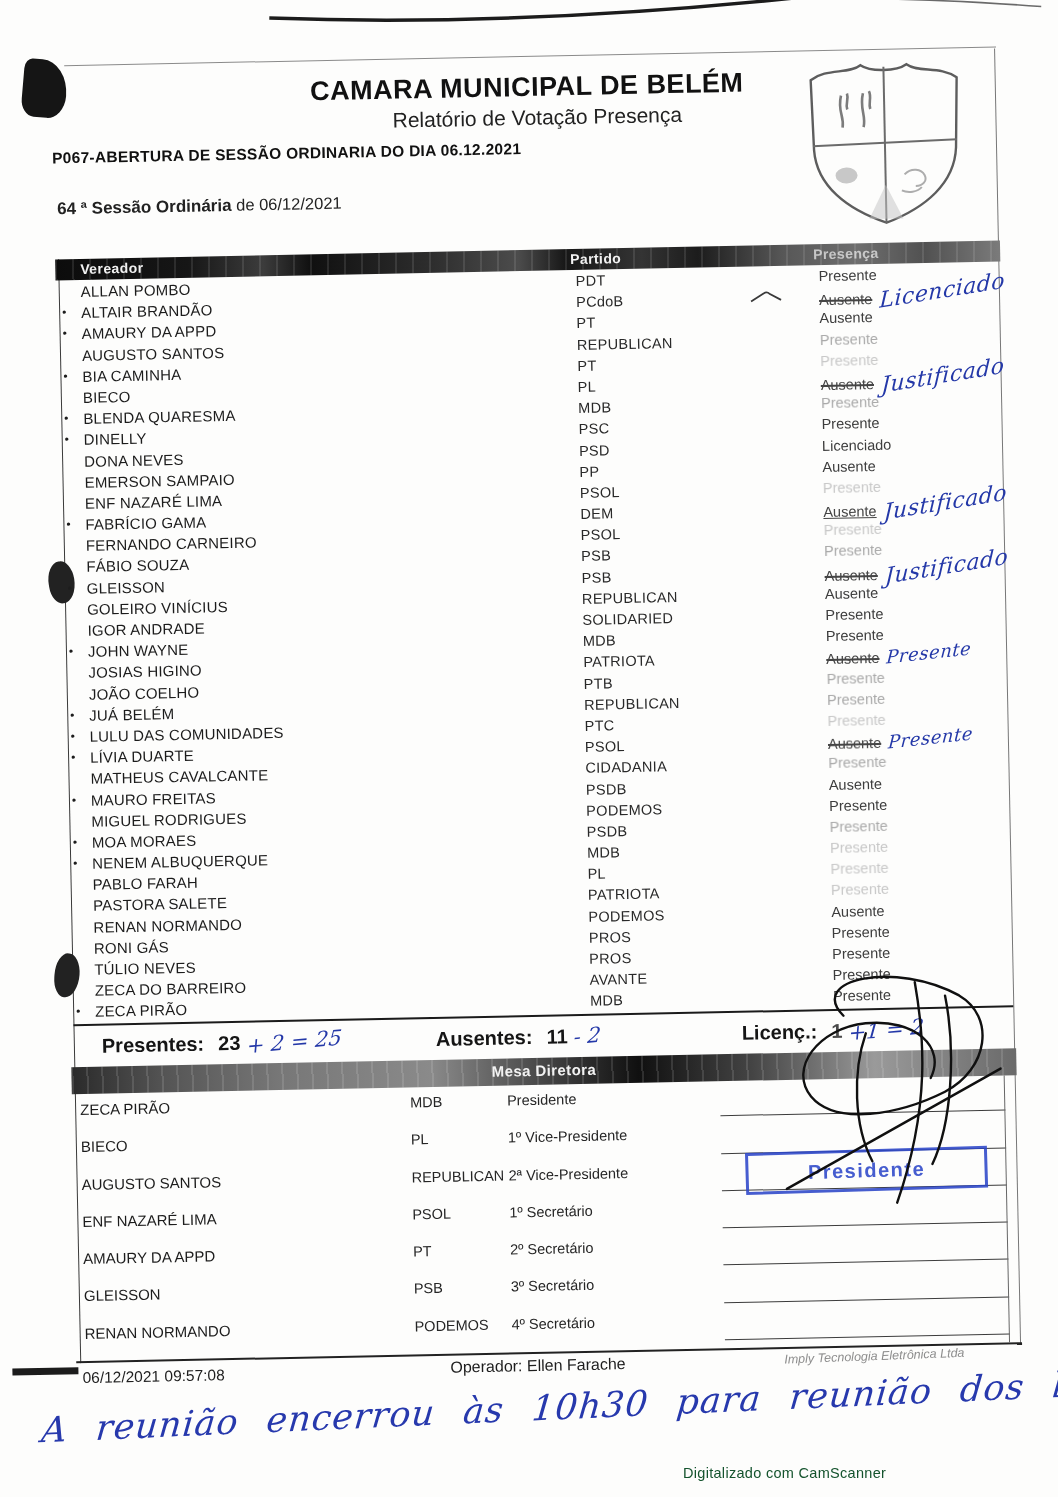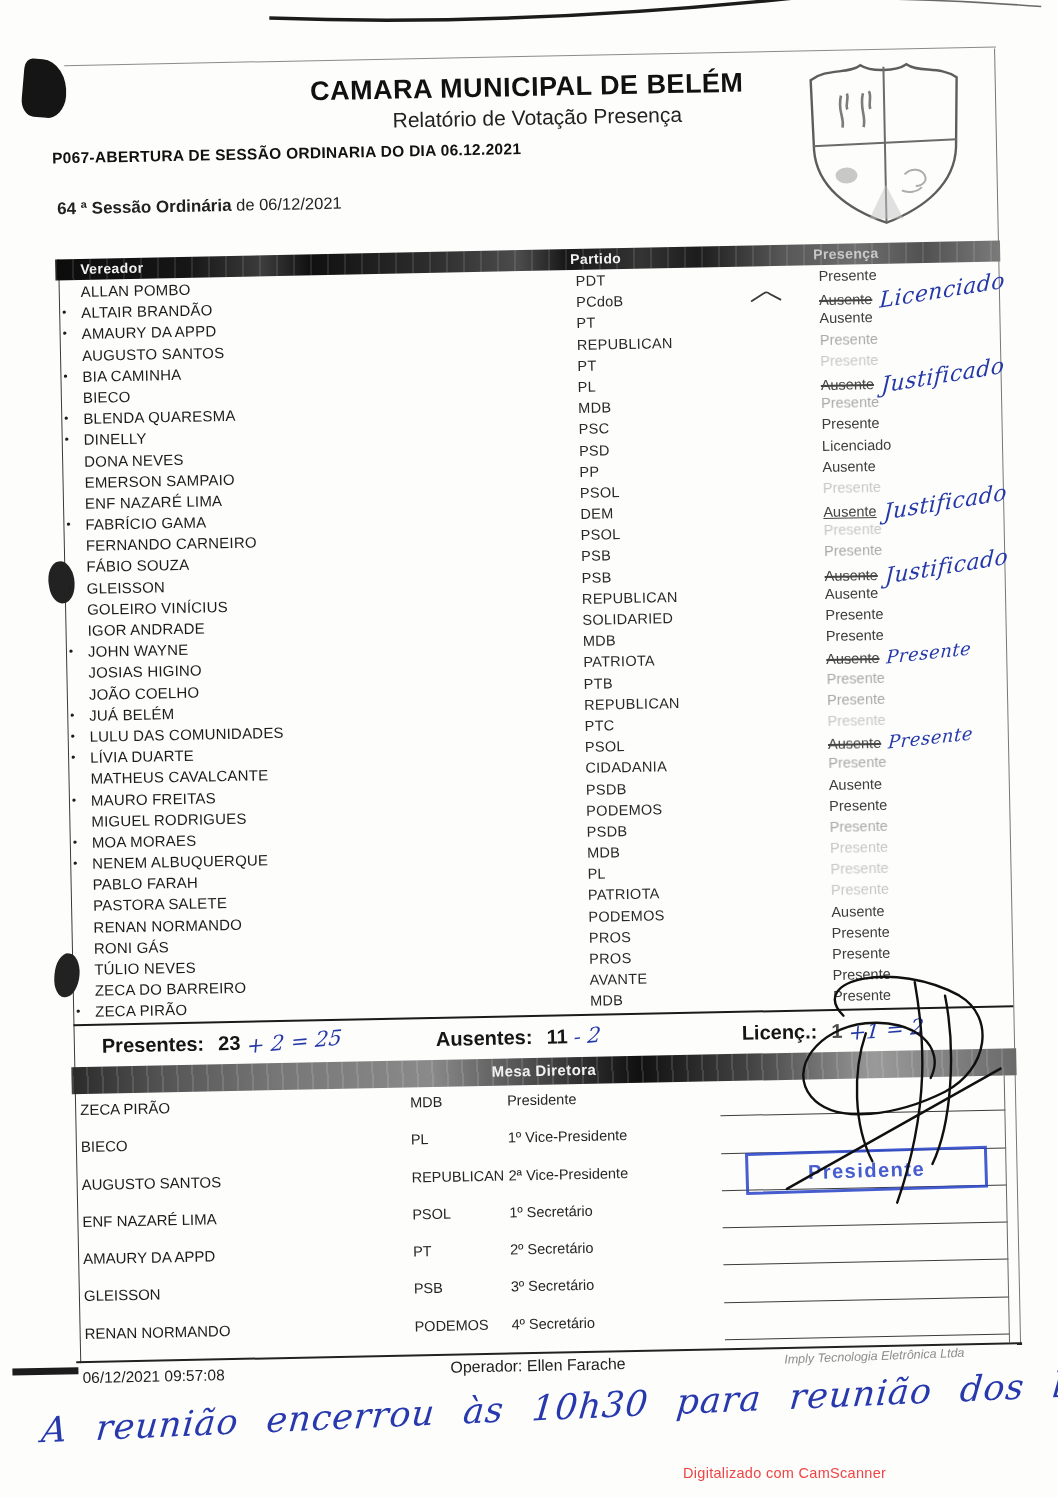--- a/index.html
+++ b/index.html
@@ -92,21 +92,21 @@
   #sig{position:absolute;left:742px;top:982px;}
 
   
   .f-ts{position:absolute;left:70px;top:1360px;font-size:15.5px;color:#1e1e1e;}
   .f-op{position:absolute;left:438px;top:1357px;font-size:16px;color:#1e1e1e;}
   .f-vendor{position:absolute;left:772px;top:1356px;font-size:12.5px;color:#8d8d8d;
             font-style:italic;transform:rotate(-1deg);}
   .f-note{position:absolute;left:28px;top:1388px;width:1010px;font-family:"DejaVu Serif",serif;
           font-style:italic;font-size:35px;color:#2739ad;transform:rotate(-1.4deg) skewX(-8deg);
           word-spacing:16px;letter-spacing:1px;white-space:nowrap;}
-  .f-scan{position:absolute;left:683px;top:1465px;font-size:14.5px;color:#ef4444;letter-spacing:.3px;}
+  .f-scan{position:absolute;left:683px;top:1465px;font-size:14.5px;color:#14532d;letter-spacing:.3px;}
 
   svg{display:block;}
 </style>
 </head>
 <body>
 
 <div id="page">
   <div id="sheet">
 
     <svg style="position:absolute;left:280px;top:0;" width="540" height="22" viewBox="0 0 540 22">

